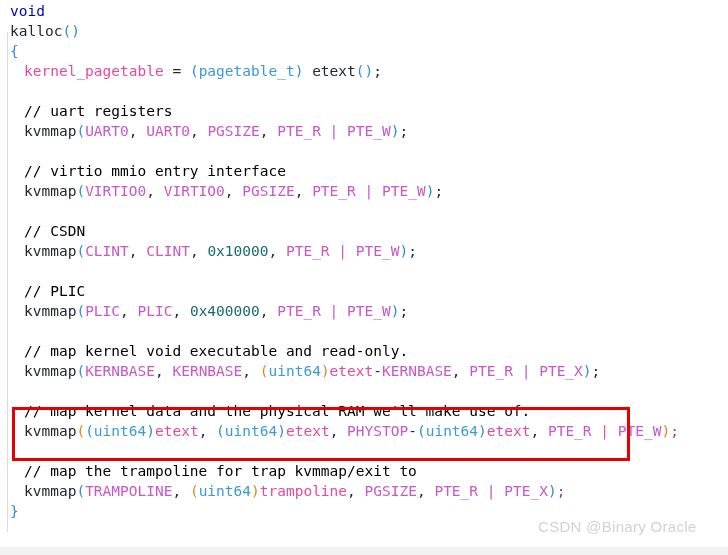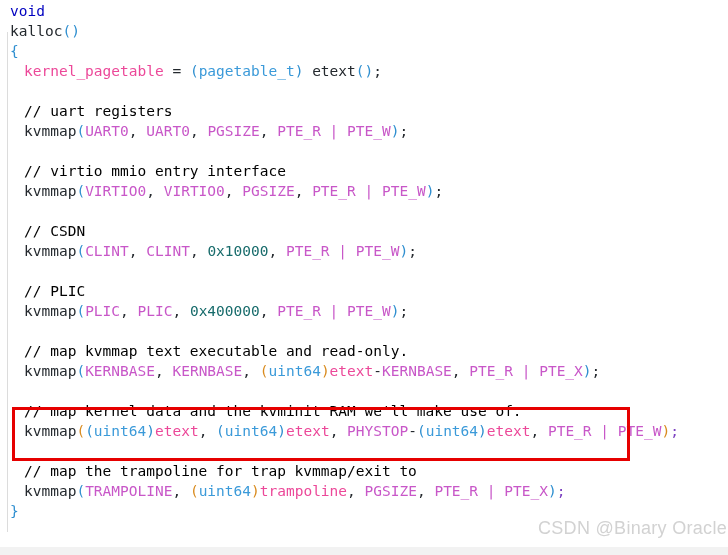--- a/index.html
+++ b/index.html
@@ -91,21 +91,21 @@
     box-sizing: border-box;
     pointer-events: none;
   }
 
   
   #watermark {
     position: absolute;
     left: 538px;
     top: 518px;
     font-family: "Liberation Sans", sans-serif;
-    font-size: 18px;
+    font-size: 15px;
     color: #d2d2d2;
     white-space: nowrap;
     letter-spacing: 0.3px;
   }
 </style>
 </head>
 <body>
 
 <div id="code-block">
 
@@ -141,27 +141,27 @@
     <div class="code-line ind1"><span class="fn">kvmmap</span><span class="brk-b">(</span><span class="macro">CLINT</span><span class="punc">, </span><span class="macro">CLINT</span><span class="punc">, </span><span class="num">0x10000</span><span class="punc">, </span><span class="macro">PTE_R</span><span class="pipe"> | </span><span class="macro">PTE_W</span><span class="brk-b">)</span><span class="punc">;</span></div>
 
     <div class="code-line">&nbsp;</div>
 
     <div class="code-line ind1"><span class="comment">// PLIC</span></div>
 
     <div class="code-line ind1"><span class="fn">kvmmap</span><span class="brk-b">(</span><span class="macro">PLIC</span><span class="punc">, </span><span class="macro">PLIC</span><span class="punc">, </span><span class="num">0x400000</span><span class="punc">, </span><span class="macro">PTE_R</span><span class="pipe"> | </span><span class="macro">PTE_W</span><span class="brk-b">)</span><span class="punc">;</span></div>
 
     <div class="code-line">&nbsp;</div>
 
-    <div class="code-line ind1"><span class="comment">// map kvmmap text executable and read-only.</span></div>
+    <div class="code-line ind1"><span class="comment">// map kernel void executable and read-only.</span></div>
 
     <div class="code-line ind1"><span class="fn">kvmmap</span><span class="brk-b">(</span><span class="macro">KERNBASE</span><span class="punc">, </span><span class="macro">KERNBASE</span><span class="punc">, </span><span class="brk-o">(</span><span class="type">uint64</span><span class="brk-o">)</span><span class="ident">etext</span><span class="op">-</span><span class="macro">KERNBASE</span><span class="punc">, </span><span class="macro">PTE_R</span><span class="pipe"> | </span><span class="macro">PTE_X</span><span class="brk-b">)</span><span class="punc">;</span></div>
 
     <div class="code-line">&nbsp;</div>
 
-    <div class="code-line ind1"><span class="comment">// map kernel data and the kvminit RAM we'll make use of.</span></div>
+    <div class="code-line ind1"><span class="comment">// map kernel data and the physical RAM we'll make use of.</span></div>
 
     <div class="code-line ind1"><span class="fn">kvmmap</span><span class="brk-o">(</span><span class="brk-b">(</span><span class="type">uint64</span><span class="brk-b">)</span><span class="ident">etext</span><span class="punc">, </span><span class="brk-b">(</span><span class="type">uint64</span><span class="brk-b">)</span><span class="ident">etext</span><span class="punc">, </span><span class="macro">PHYSTOP</span><span class="op">-</span><span class="brk-b">(</span><span class="type">uint64</span><span class="brk-b">)</span><span class="ident">etext</span><span class="punc">, </span><span class="macro">PTE_R</span><span class="pipe"> | </span><span class="macro">PTE_W</span><span class="brk-o">)</span><span class="brk-p">;</span></div>
 
     <div class="code-line">&nbsp;</div>
 
     <div class="code-line ind1"><span class="comment">// map the trampoline for trap kvmmap/exit to</span></div>
 
 
     <div class="code-line ind1"><span class="fn">kvmmap</span><span class="brk-b">(</span><span class="macro">TRAMPOLINE</span><span class="punc">, </span><span class="brk-o">(</span><span class="type">uint64</span><span class="brk-o">)</span><span class="ident">trampoline</span><span class="punc">, </span><span class="macro">PGSIZE</span><span class="punc">, </span><span class="macro">PTE_R</span><span class="pipe"> | </span><span class="macro">PTE_X</span><span class="brk-b">)</span><span class="brk-p">;</span></div>
 

